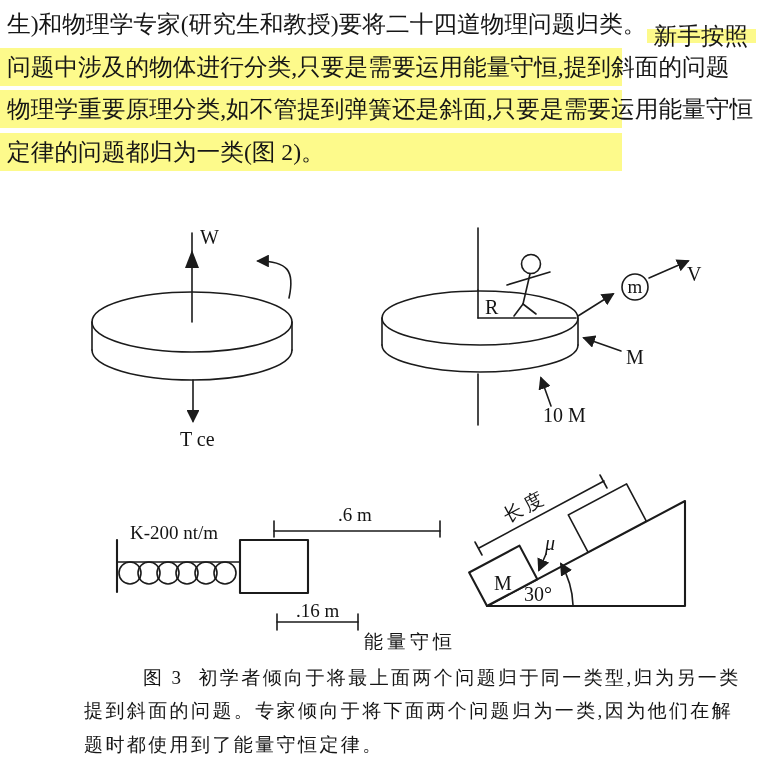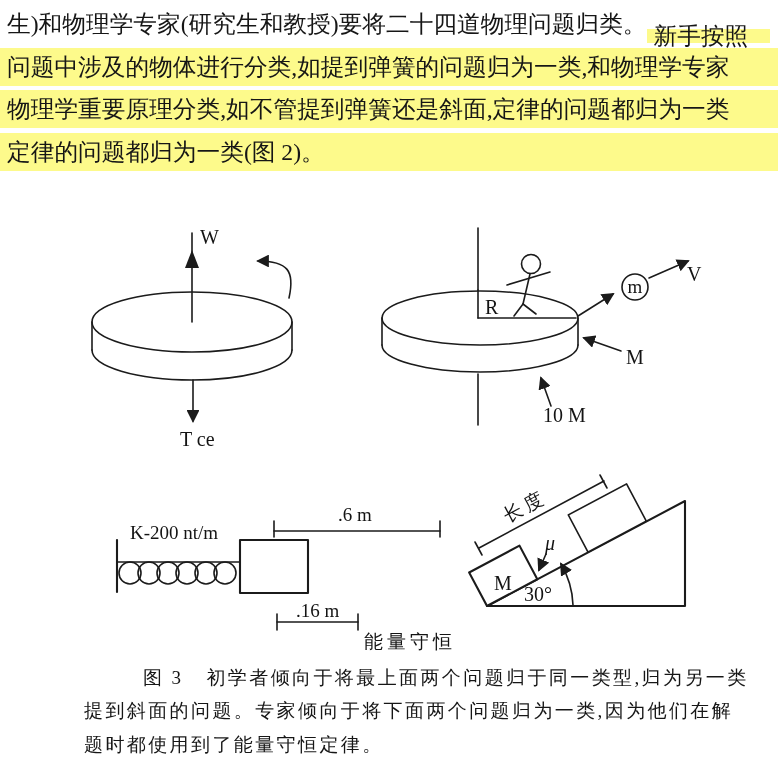--- a/index.html
+++ b/index.html
@@ -8,39 +8,39 @@
     background:#ffffff;
     position:relative;
     overflow:hidden;
     font-family:"Liberation Serif","DejaVu Serif",serif;
     color:#161616;
   }
   .page{position:absolute;inset:0;}
 
   
   .para{
-    position:absolute;top:5px;left:0;width:778px;
+    position:absolute;top:5px;left:0;width:622px;
     font-size:23.7px;
   }
   .pline{
     height:38px;
     margin-bottom:4.6px;
     display:flex;
     align-items:center;
     white-space:nowrap;
     padding-left:7px;
     box-sizing:border-box;
   }
   .pline.full-hl{background:var(--hl);}
   .hl-span{
     background:var(--hl);
     align-self:stretch;
     display:inline-flex;
     align-items:center;
-    padding:0 22px 0 7px;
+    padding:0 8px 0 7px;
     margin-top:24px;
   }
 
   
   .fig-svg{position:absolute;left:0;top:215px;}
   .st{stroke:#1b1b1b;stroke-width:1.6;fill:none;stroke-linecap:round;stroke-linejoin:round;}
   .st2{stroke:#1b1b1b;stroke-width:2.1;fill:none;stroke-linecap:round;stroke-linejoin:round;}
   .whitefill{fill:#ffffff;}
   .blackfill{fill:#1b1b1b;stroke:none;}
   .lab{fill:#141414;font-family:"Liberation Serif","DejaVu Serif",serif;font-size:20px;}
@@ -48,34 +48,34 @@
   .lab-cjk{font-size:19px;letter-spacing:4px;}
   .lab-it{font-style:italic;}
 
   
   .caption{
     position:absolute;left:84px;top:661px;width:692px;
     font-size:19px;line-height:33.4px;letter-spacing:2.4px;
     white-space:nowrap;
   }
   .cap-line1{padding-left:59px;}
-  .cap-label{margin-right:23px;}
+  .cap-label{margin-right:15px;}
 </style>
 </head>
 <body>
 
 <div class="page">
 
   <div class="para">
     <div class="pline">
       <span>生)和物理学专家(研究生和教授)要将二十四道物理问题归类。</span>
         <span class="hl-span">新手按照</span>
     </div>
-    <div class="pline full-hl">问题中涉及的物体进行分类,如提到弹簧的问题归为一类,和物理学专家</div>
-    <div class="pline full-hl">物理学重要原理分类,如不管提到弹簧还是斜面,定律的问题都归为一类</div>
+    <div class="pline full-hl">问题中涉及的物体进行分类,只要是需要运用能量守恒,提到斜面的问题</div>
+    <div class="pline full-hl">物理学重要原理分类,如不管提到弹簧还是斜面,只要是需要运用能量守恒</div>
     <div class="pline full-hl">定律的问题都归为一类(图 2)。</div>
   </div>
 
   <svg class="fig-svg" width="778" height="445" viewBox="0 215 778 660" style="height:445px" preserveAspectRatio="xMinYMin slice">
     <defs>
       <marker id="ah" viewBox="0 0 10 10" refX="8.5" refY="5" markerWidth="8" markerHeight="8" orient="auto-start-reverse">
         <path d="M0 0 L10 5 L0 10 z" fill="#1b1b1b"></path>
       </marker>
     </defs>
 

